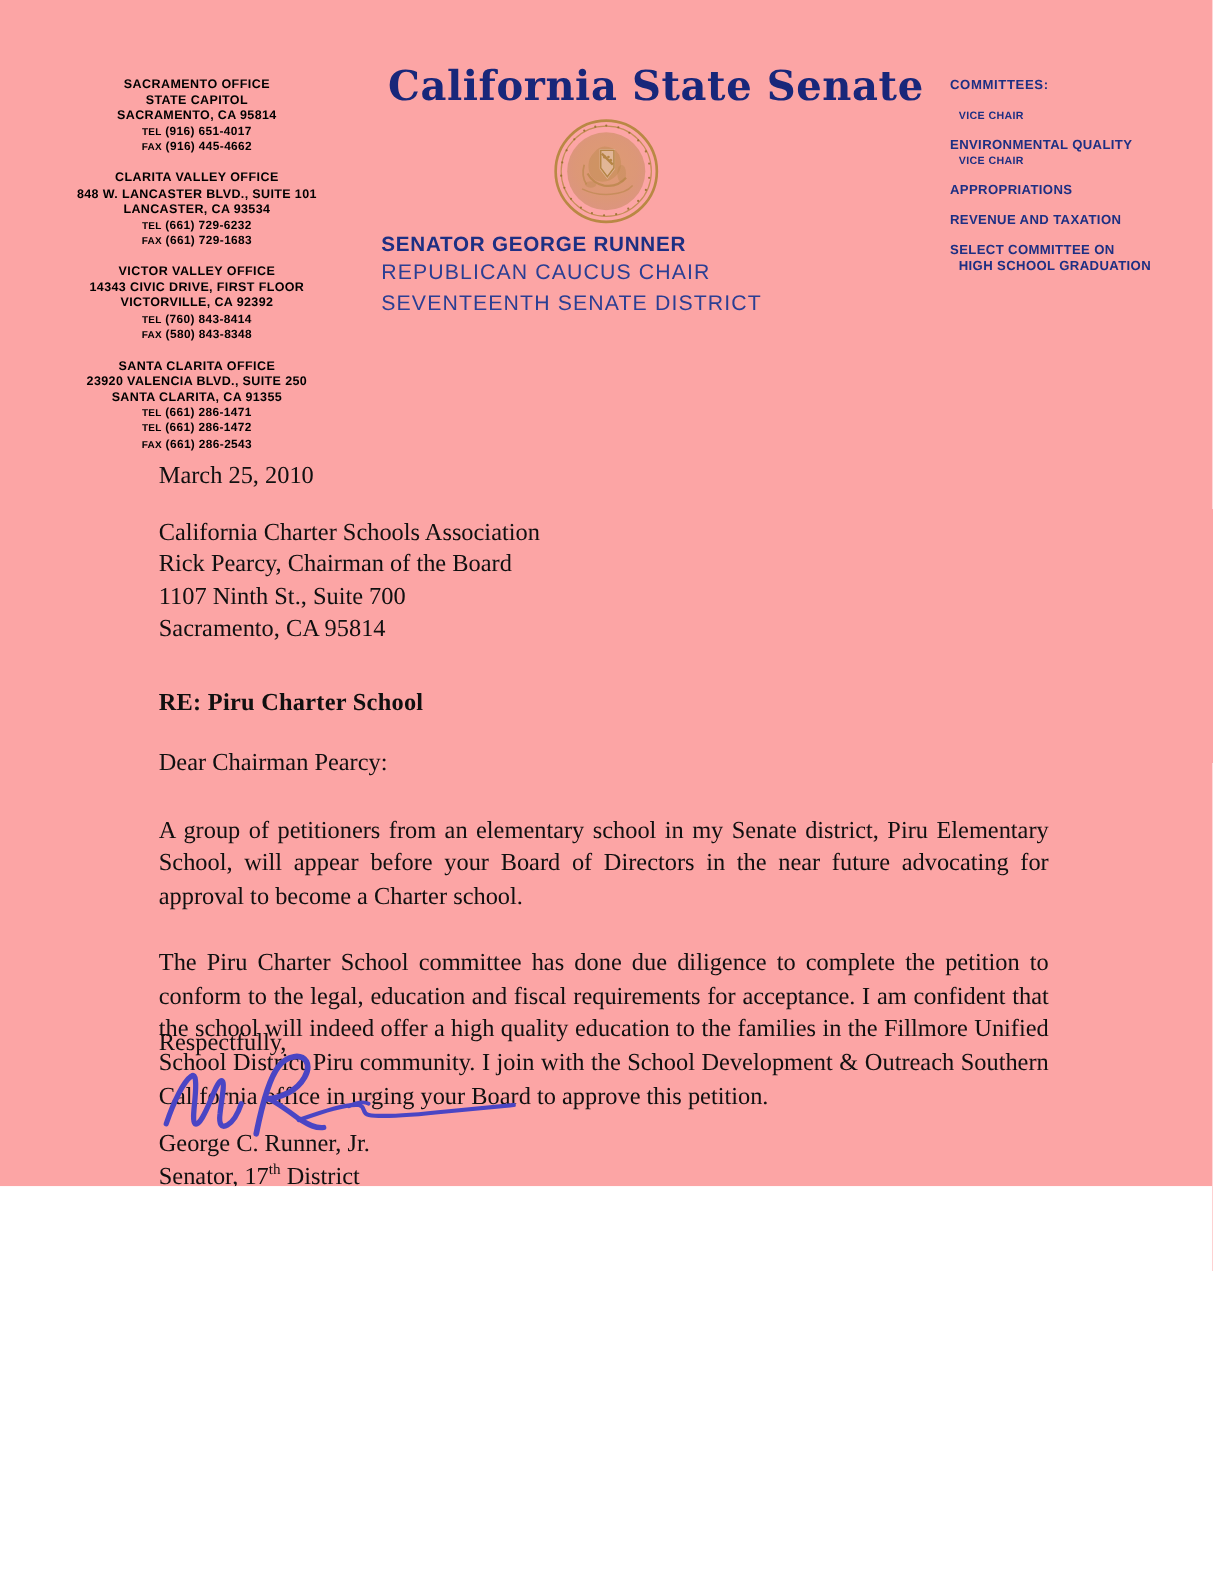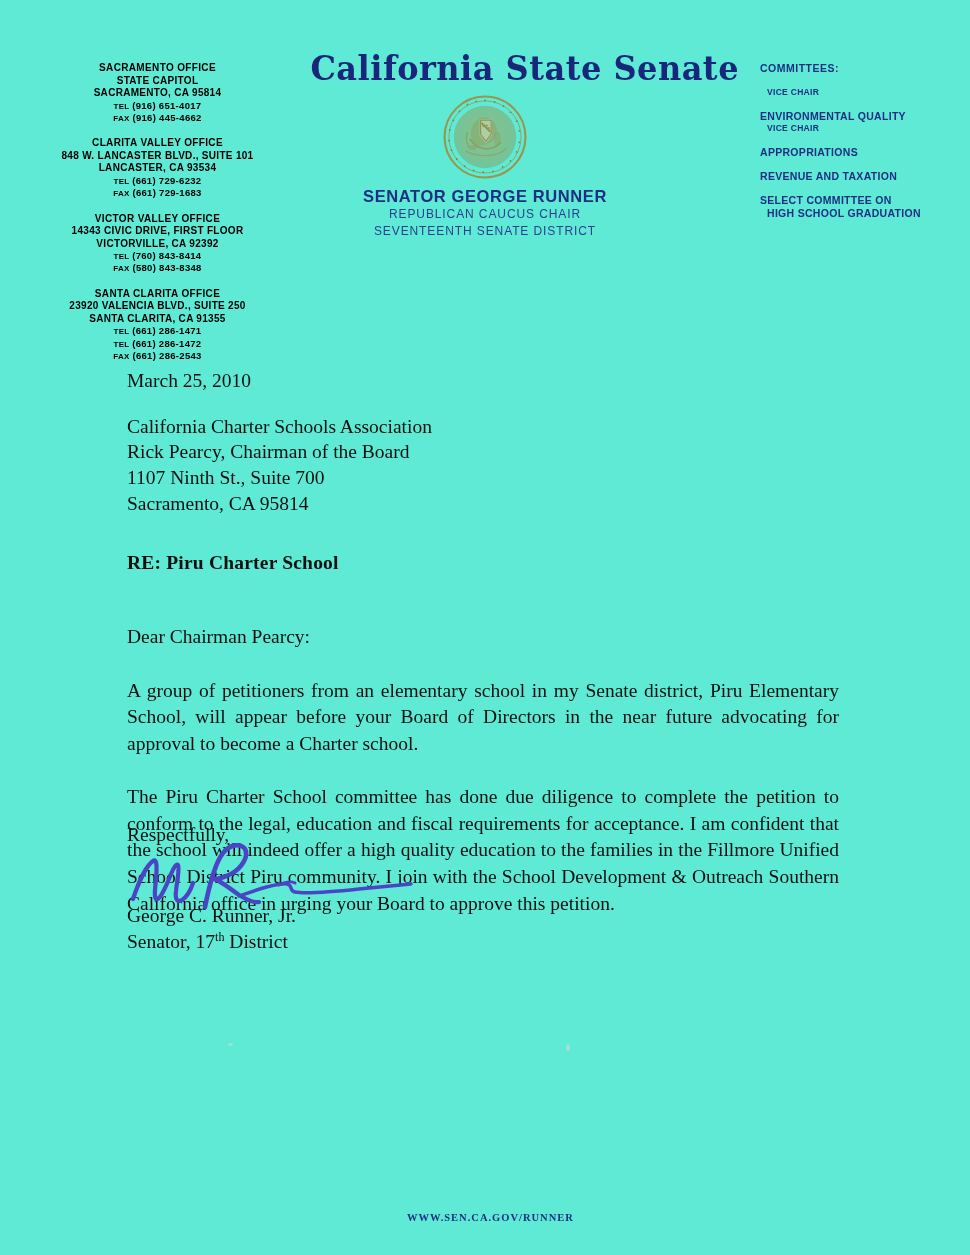--- a/index.html
+++ b/index.html
@@ -4,23 +4,23 @@
 <title>California State Senate Letter</title>
 <style>
   html, body {
     margin: 0;
     padding: 0;
     background: #ffffff;
   }
   .page {
     position: relative;
     width: 970px;
-    height: 1255px;
+    height: 949px;
     margin: 0 auto;
-    background: #5eead4;
+    background: #fca5a5;
     overflow: hidden;
     font-family: "Liberation Serif", "DejaVu Serif", serif;
   }
 
   
   .letterhead {
     position: absolute;
     top: 0; left: 0; right: 0;
     height: 330px;
   }
@@ -61,21 +61,21 @@
     font-size: 8px;
     letter-spacing: 0.2px;
   }
 
   
   .masthead {
     position: absolute;
     left: 305px;
     top: 52px;
     width: 360px;
-    text-align: center;
+    text-align: left;
   }
   .senate-title {
     font-family: "DejaVu Serif", "Liberation Serif", serif;
     font-size: 33px;
     font-weight: bold;
     color: #18277a;
     letter-spacing: 0.5px;
     line-height: 1;
     white-space: nowrap;
     font-style: normal;
@@ -92,21 +92,21 @@
     font-family: "Liberation Sans", "DejaVu Sans", sans-serif;
     font-size: 16.5px;
     font-weight: bold;
     color: #1d2f83;
     letter-spacing: 0.6px;
     margin-top: 4px;
     white-space: nowrap;
   }
   .senator-sub {
     font-family: "Liberation Sans", "DejaVu Sans", sans-serif;
-    font-size: 12px;
+    font-size: 17px;
     font-weight: normal;
     color: #2a3e93;
     letter-spacing: 0.9px;
     line-height: 1.45;
     white-space: nowrap;
   }
 
   
   .committees {
     position: absolute;
@@ -146,21 +146,21 @@
     width: 712px;
     color: #101010;
     font-size: 19.5px;
     line-height: 1.33;
   }
   .date-line { margin-bottom: 20px; }
   .recipient { margin-bottom: 34px; }
   .recipient div { line-height: 1.31; }
   .subject {
     font-weight: bold;
-    margin-bottom: 48px;
+    margin-bottom: 22px;
     letter-spacing: 0.2px;
   }
   .salutation { margin-bottom: 28px; }
   .para {
     text-align: justify;
     margin-bottom: 27px;
     line-height: 1.36;
   }
   .para:last-of-type { margin-bottom: 0; }
 

